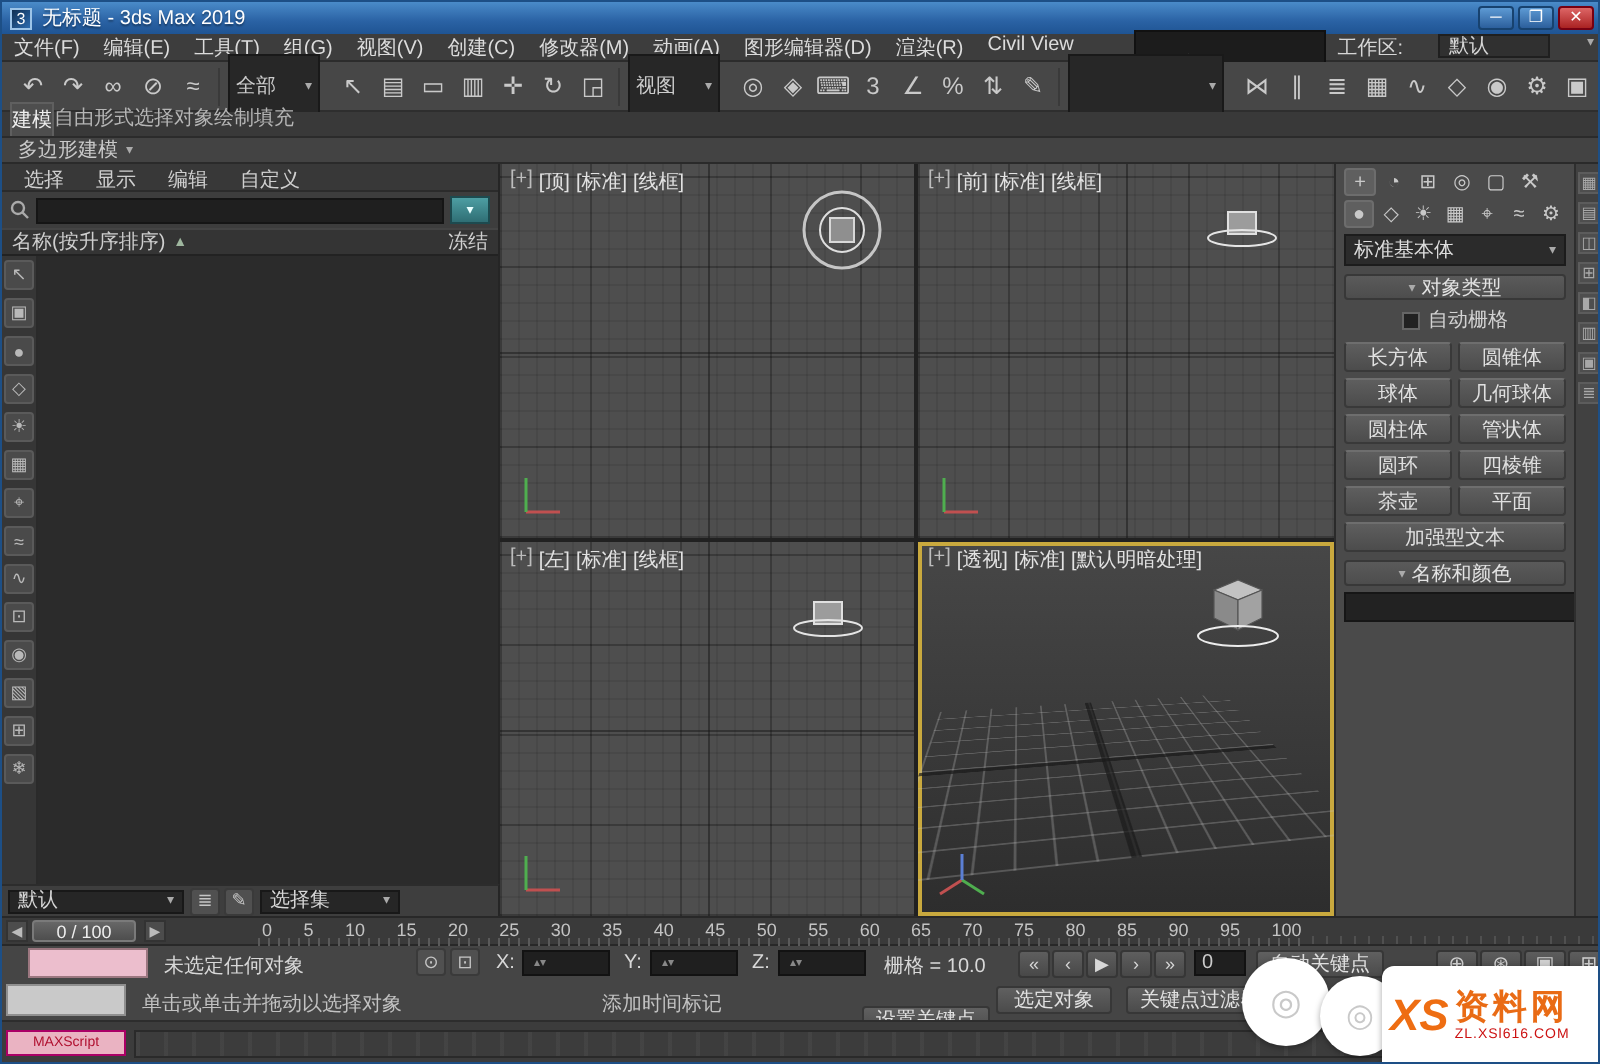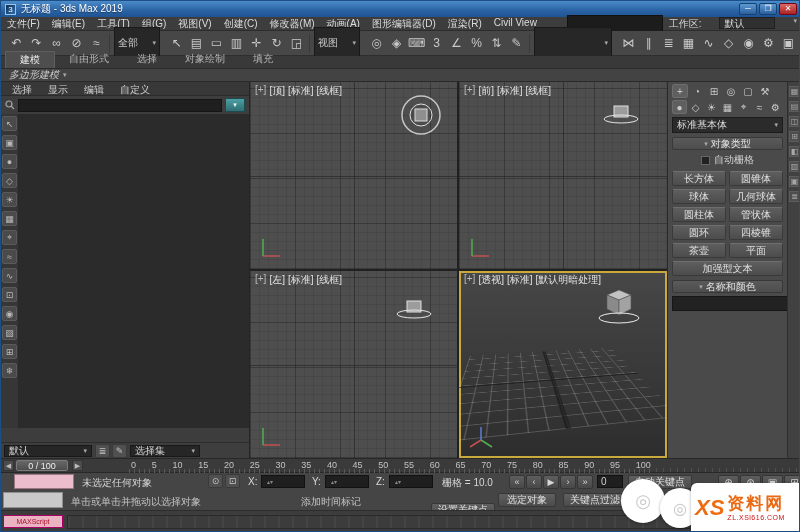--- a/index.html
+++ b/index.html
@@ -42,24 +42,24 @@
   .tgroup { display:flex; gap:1px; padding:0 3px; border-right:1px solid #3a3a3a; }
   .ti { width:19px; height:19px; display:inline-flex; align-items:center; justify-content:center;
     color:#c9c9c9; font-size:12px; border:1px solid transparent; border-radius:2px; }
   .tb-dd { display:inline-flex; align-items:center; justify-content:space-between; background:#272727;
     border:1px solid #191919; height:32px; padding:0 3px; min-width:46px; color:#ccc; margin:0 3px; }
   .tb-dd.wide { min-width:78px; }
 
   
   .ribbontabs { left:0; top:55px; width:800px; height:13px; background:#393939;
     border-bottom:1px solid #2b2b2b; display:flex; align-items:flex-end; padding-left:4px; }
-  .rtab { padding:1px 14px; color:#b5b5b5; }
+  .rtab { padding:1px 0; color:#b5b5b5; }
   .rtab:first-child { background:#4e4e4e; color:#efefef; border:1px solid #5f5f5f; border-bottom:none; }
   .ribbonpanel { left:0; top:68px; width:800px; height:13px; background:#434343;
-    border-bottom:1px solid #2a2a2a; display:flex; align-items:center; padding-left:8px; gap:4px; color:#c9c9c9;font-style:italic; }
+    border-bottom:1px solid #2a2a2a; display:flex; align-items:center; padding-left:8px; gap:4px; color:#c9c9c9; }
 
   
   .explorer { left:0; top:81px; width:249px; height:360px; background:#3d3d3d; border-right:1px solid #252525; }
   .exp-tabs { height:14px; display:flex; gap:2px; padding:1px 4px 0; background:#383838; border-bottom:1px solid #2b2b2b; }
   .exp-tab { padding:0 7px; color:#cfcfcf; }
   .exp-search { height:18px; display:flex; align-items:center; gap:3px; padding:0 4px; background:#3d3d3d; }
   .exp-search input { flex:1; height:13px; background:#1f1f1f; border:1px solid #151515; color:#ddd; font-size:10px; padding:0 3px; outline:none; }
   .teal-btn { width:20px; height:14px; background:linear-gradient(180deg,#4d9ea3,#2f6e74); border:1px solid #1d4a4f;
     color:#e8ffff; font-size:7px; display:flex; align-items:center; justify-content:center; }
   .exp-header { height:14px; background:#343434; border-top:1px solid #444; border-bottom:1px solid #222;
@@ -302,20 +302,25 @@
         <span class="exp-tab">自定义</span>
       </div>
     <div class="exp-search">
       <svg width="10" height="10" viewBox="0 0 10 10">
         <circle cx="4" cy="4" r="3" fill="none" stroke="#aaa" stroke-width="1.2"></circle>
         <line x1="6.2" y1="6.2" x2="9" y2="9" stroke="#aaa" stroke-width="1.2"></line>
       </svg>
       <input style="">
       <span class="teal-btn">▾</span>
     </div>
+    <div class="exp-header">
+      <span>名称(按升序排序)</span>
+      <span style="font-size:7px;color:#9fb79f">▲</span>
+      <span style="margin-left:auto">冻结</span>
+    </div>
     <div class="exp-body">
       <div class="exp-strip">
           <span class="strip-ico">↖</span>
           <span class="strip-ico">▣</span>
           <span class="strip-ico">●</span>
           <span class="strip-ico">◇</span>
           <span class="strip-ico">☀</span>
           <span class="strip-ico">▦</span>
           <span class="strip-ico">⌖</span>
           <span class="strip-ico">≈</span>

